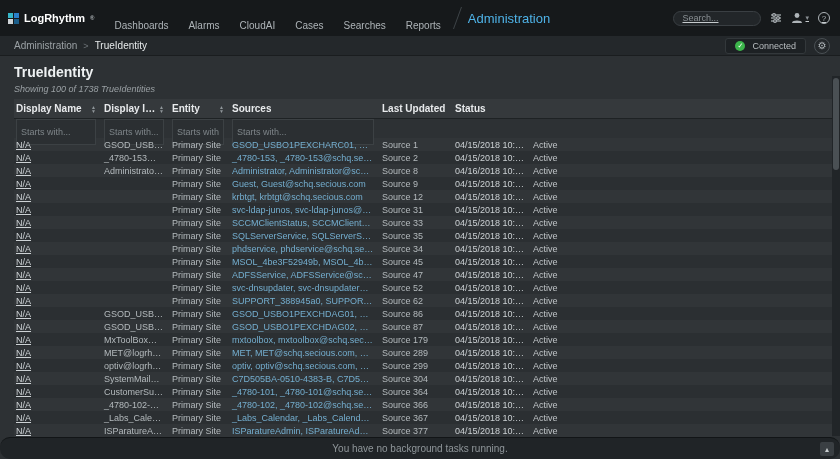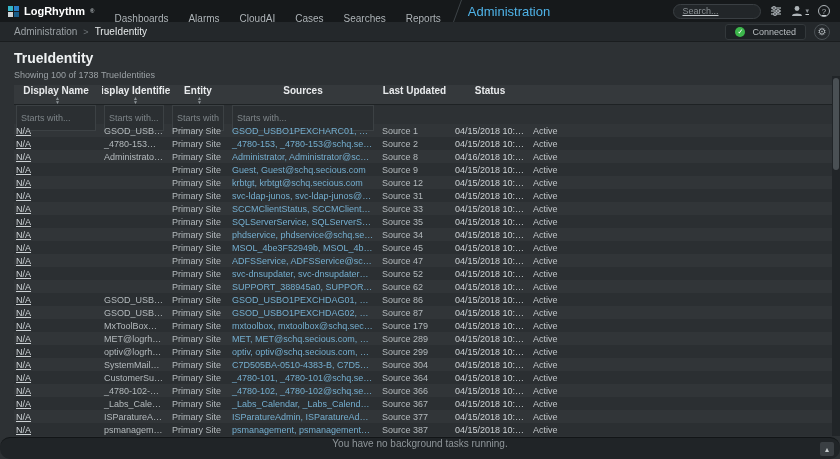--- a/index.html
+++ b/index.html
@@ -6,21 +6,21 @@
   html, body { width: 840px; height: 459px; overflow: hidden; }
   body {
     font-family: "Liberation Sans", sans-serif;
     background: #2d3134;
     color: #c6cbce;
     position: relative;
   }
 
   
   .topnav {
-    height: 22px; background: #16191b;
+    height: 36px; background: #16191b;
     display: flex; align-items: center; justify-content: center;
   }
   .brand {
     display: flex; align-items: center; gap: 5px;
     padding: 0 10px 0 8px; color: #ffffff;
     font-size: 11px; font-weight: bold; cursor: pointer;
   }
   .logo-mark { display: grid; grid-template-columns: 5px 5px; grid-gap: 1px; }
   .logo-mark i { width: 5px; height: 5px; display: block; }
   .logo-mark i:nth-child(1) { background: #35b6c8; }
@@ -76,33 +76,33 @@
   }
   .gear-btn {
     width: 16px; height: 16px; border: 1px solid #4a5054; border-radius: 50%;
     color: #aeb4b8; font-size: 10px; display: flex; align-items: center;
     justify-content: center; cursor: pointer;
   }
 
   
   .page-head { padding: 8px 14px 0 14px; }
   .page-title { font-size: 14px; font-weight: bold; color: #eef1f2; }
-  .page-subtitle { font-size: 9px; color: #9aa0a4; padding: 4px 14px 5px 14px; }
+  .page-subtitle { font-size: 9px; color: #9aa0a4; padding: 4px 14px 5px 14px; font-style: italic; }
 
   
   .table-wrap { margin: 0 8px 0 14px; position: relative; }
   .tgrid {
     display: grid;
     grid-template-columns: 88px 68px 60px 150px 73px 78px 1fr;
     align-items: center;
   }
   .thead { height: 20px; background: #35393c; border-bottom: 1px solid #1e2224; }
   .th {
     display: flex; align-items: center; justify-content: space-between;
-    padding: 0 6px 0 2px; height: 100%; overflow: hidden; cursor: pointer; flex-direction: column;
+    padding: 0 6px 0 2px; height: 100%; overflow: hidden; cursor: pointer;
   }
   .th-label {
     font-size: 10px; font-weight: bold; color: #e8eaec;
     white-space: nowrap; overflow: hidden; text-overflow: ellipsis;
   }
   .sort-icon { display: flex; flex-direction: column; line-height: 4px; margin-left: 3px; }
   .sort-icon span { font-size: 5px; color: #8f969a; }
   .filter-row { height: 19px; background: #2d3134; }
   .filter-cell { padding: 0 6px 0 2px; }
   .filter-input {
@@ -131,21 +131,21 @@
   }
   .vscroll-thumb {
     position: absolute; top: 2px; left: 1px; width: 6px; height: 92px;
     background: #4a5054; border-radius: 3px; cursor: grab;
   }
 
   
   .footer {
     position: absolute; bottom: 0; left: 0; width: 100%; height: 22px;
     background: #202427; border-top: 1px solid #121517;
-    display: flex; justify-content: center;
+    display: flex; align-items: center; justify-content: center;
     font-size: 10px; color: #8f969a; border-radius: 10px;
   }
   .tasks-btn {
     position: absolute; right: 6px; top: 4px;
     width: 14px; height: 14px; background: #3a3f43; border-radius: 2px;
     color: #c6cbce; font-size: 8px; display: flex; align-items: center;
     justify-content: center; cursor: pointer;
   }
 </style>
 </head>

